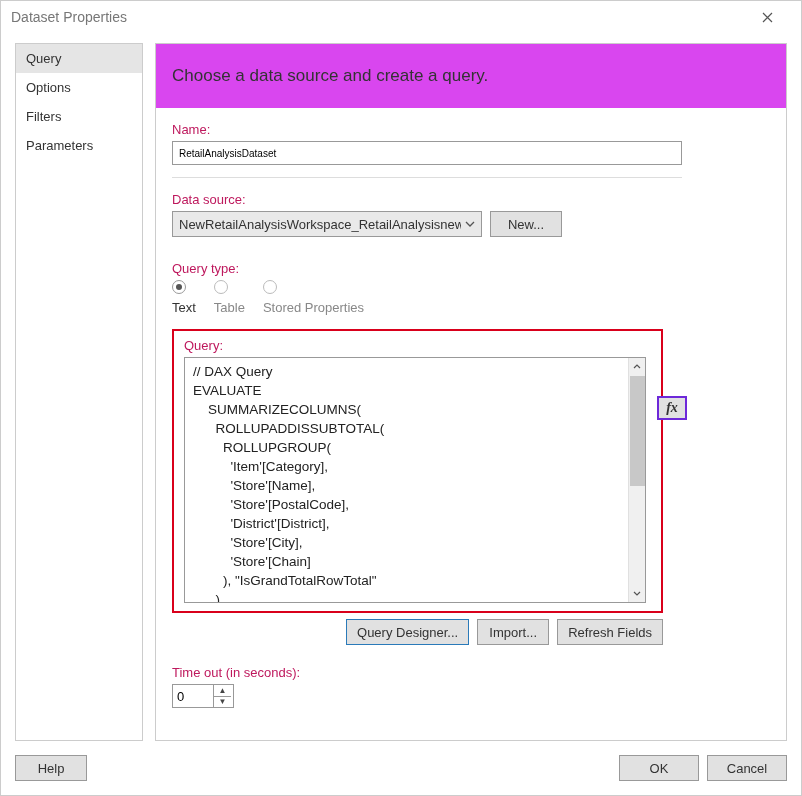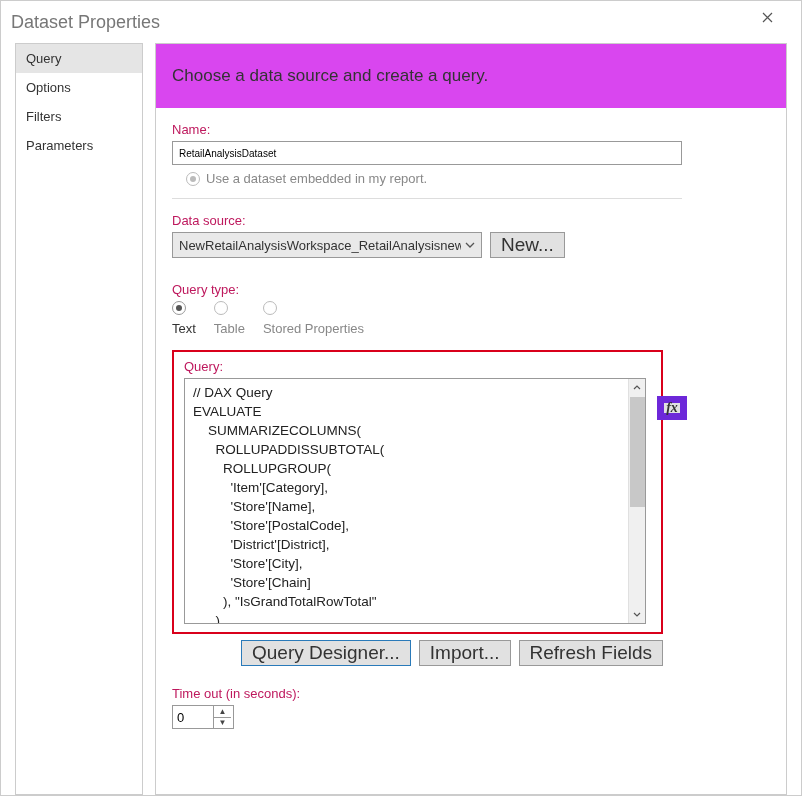--- a/index.html
+++ b/index.html
@@ -11,24 +11,24 @@
     background: #fff;
   }
   .window {
     width: 802px; height: 796px;
     border: 1px solid #ccc;
     display: flex; flex-direction: column;
     background: #fff;
   }
   .titlebar {
     height: 32px;
-    display: flex; align-items: flex-end;
+    display: flex; align-items: center;
     padding: 0 11px 0 10px;
     color: #777;
-    font-size: 18px;
+    font-size: 14px;
   }
   .titlebar .spacer { flex: 1; }
   .titlebar .close {
     width: 46px; height: 32px;
     display: flex; align-items: center; justify-content: center;
     color: #555;
   }
   .body {
     flex: 1;
     display: flex;
@@ -121,21 +121,21 @@
   }
   .select .chev {
     margin-left: 4px;
   }
   .btn {
     min-width: 72px; height: 26px;
     border: 1px solid #999;
     background: #e1e1e1;
     display: inline-flex; align-items: center; justify-content: center;
     padding: 0 10px;
-    font-size: 19px;
+    font-size: 13px;
     color: #333;
     cursor: default;
   }
   .btn.primary { border-color: #2a7ab9; justify-content: flex-end; }
   .qtype-row {
     display: flex; gap: 18px; align-items: center;
     margin-top: 4px;
   }
   .qt-opt { display: flex; align-items: flex-start; gap: 6px; color: #888; flex-direction: column; }
   .qt-opt.sel { color: #333; }
@@ -176,21 +176,21 @@
     width: 100%; height: 17px;
     display: flex; align-items: center; justify-content: center;
     color: #666; font-size: 10px;
   }
   .scroll-thumb {
     width: 15px; background: #c8c8c8;
     margin-top: 1px;
   }
   .fx-btn {
     width: 30px; height: 24px;
-    border: 7px solid #6d28d9;
+    border: 2px solid #6d28d9;
     background: #e1e1e1;
     display: inline-flex; align-items: center; justify-content: center;
     font-style: italic;
     font-family: "Palatino Linotype", serif;
     font-weight: bold;
     font-size: 14px;
   }
   .fx-wrapper {
     position: absolute;
   }
@@ -252,26 +252,20 @@
       <div class="sidebar-item"><span>Parameters</span></div>
     </div>
 
     <div class="main">
       <div class="main-header">Choose a data source and create a query.</div>
       <div class="main-content" style="position:relative">
 
         <div class="form-label">Name:</div>
         <input class="text-input" value="RetailAnalysisDataset" style="">
 
-        <div class="radio-row" style="margin-left:14px;">
-          <span class="radio-circle disabled">
-              <span class="dot"></span>
-            </span>
-          <span>Use a dataset embedded in my report.</span>
-        </div>
 
         <hr class="hr">
 
         <div class="form-label">Data source:</div>
         <div class="ds-row">
           <div class="select">
             <span class="sel-text">NewRetailAnalysisWorkspace_RetailAnalysisnewfilterssl</span>
             <span class="chev">
               <svg width="10" height="6" viewBox="0 0 10 6">
                   <path d="M1 1 L5 5 L9 1" stroke="#555" stroke-width="1.3" fill="none"></path>
@@ -363,14 +357,26 @@
               <div class="sp">▲</div>
               <div class="sp">▼</div>
             </div>
           </div>
         </div>
 
       </div>
     </div>
   </div>
 
+  <div class="footer">
+    <div class="btn">
+        <span>Help</span>
+      </div>
+    <span class="spacer"></span>
+    <div class="btn" style="min-width:80px">
+        <span>OK</span>
+      </div>
+    <div class="btn" style="min-width:80px">
+        <span>Cancel</span>
+      </div>
+  </div>
 
 </div>
 
 </body></html>

